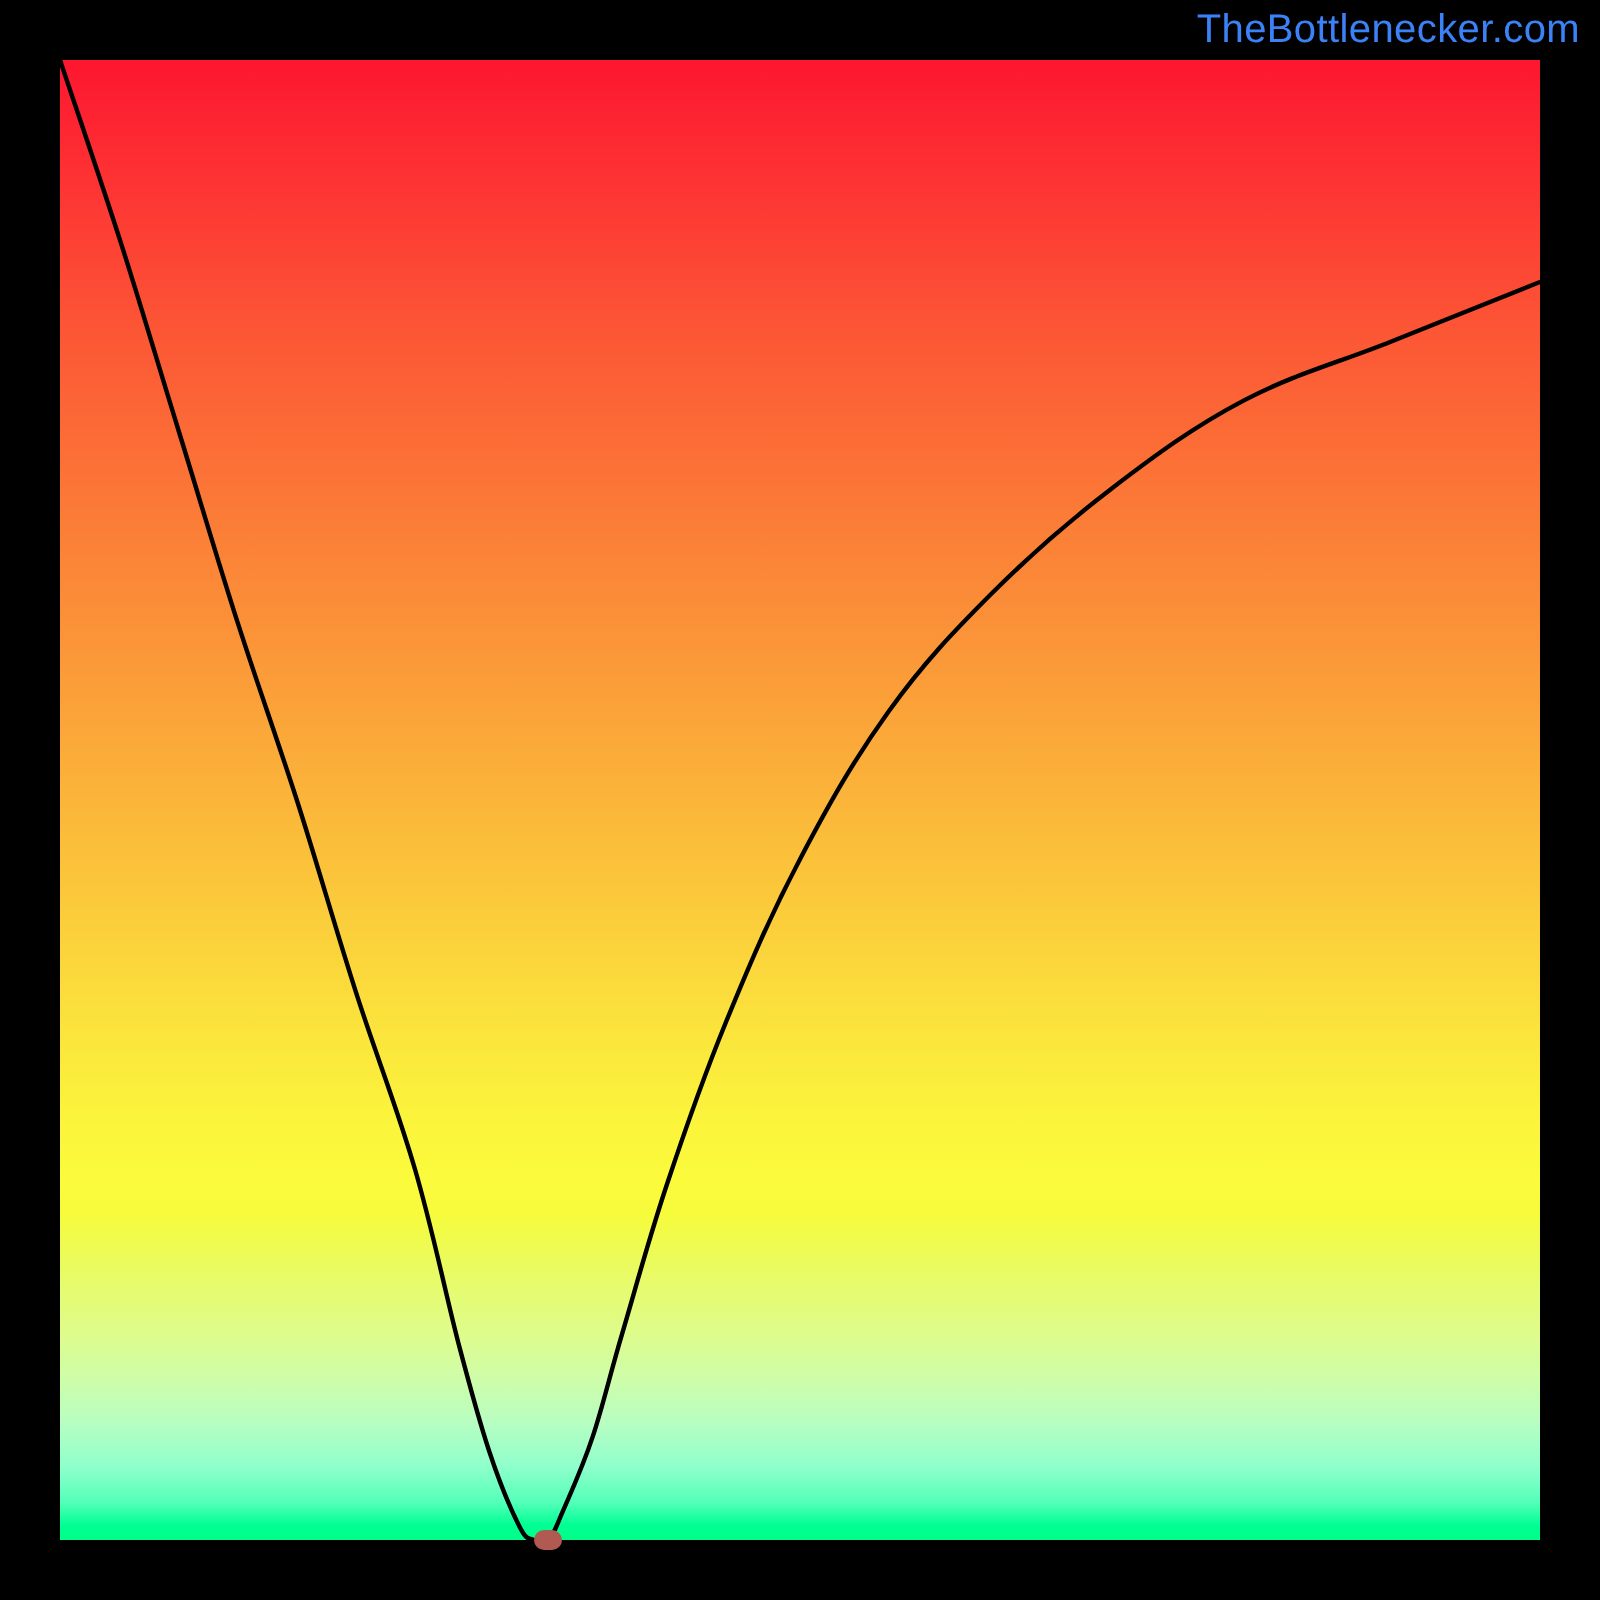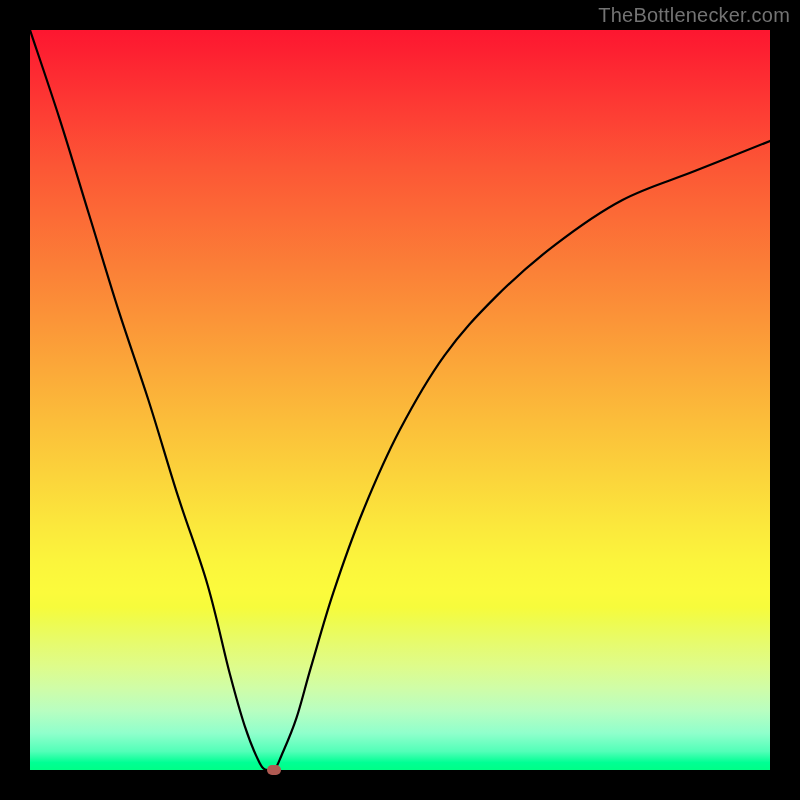--- a/index.html
+++ b/index.html
@@ -14,21 +14,21 @@
   .frame {
     position: relative;
     width: 800px;
     height: 800px;
     background: #000;
   }
   .attribution {
     position: absolute;
     top: 4px;
     right: 10px;
-    color: #737373;
+    color: #3b82f6;
     font-size: 20px;
     font-weight: 400;
     letter-spacing: 0.2px;
     z-index: 20;
   }
   .plot-area {
     position: absolute;
     left: 30px;
     top: 30px;
     width: 740px;

